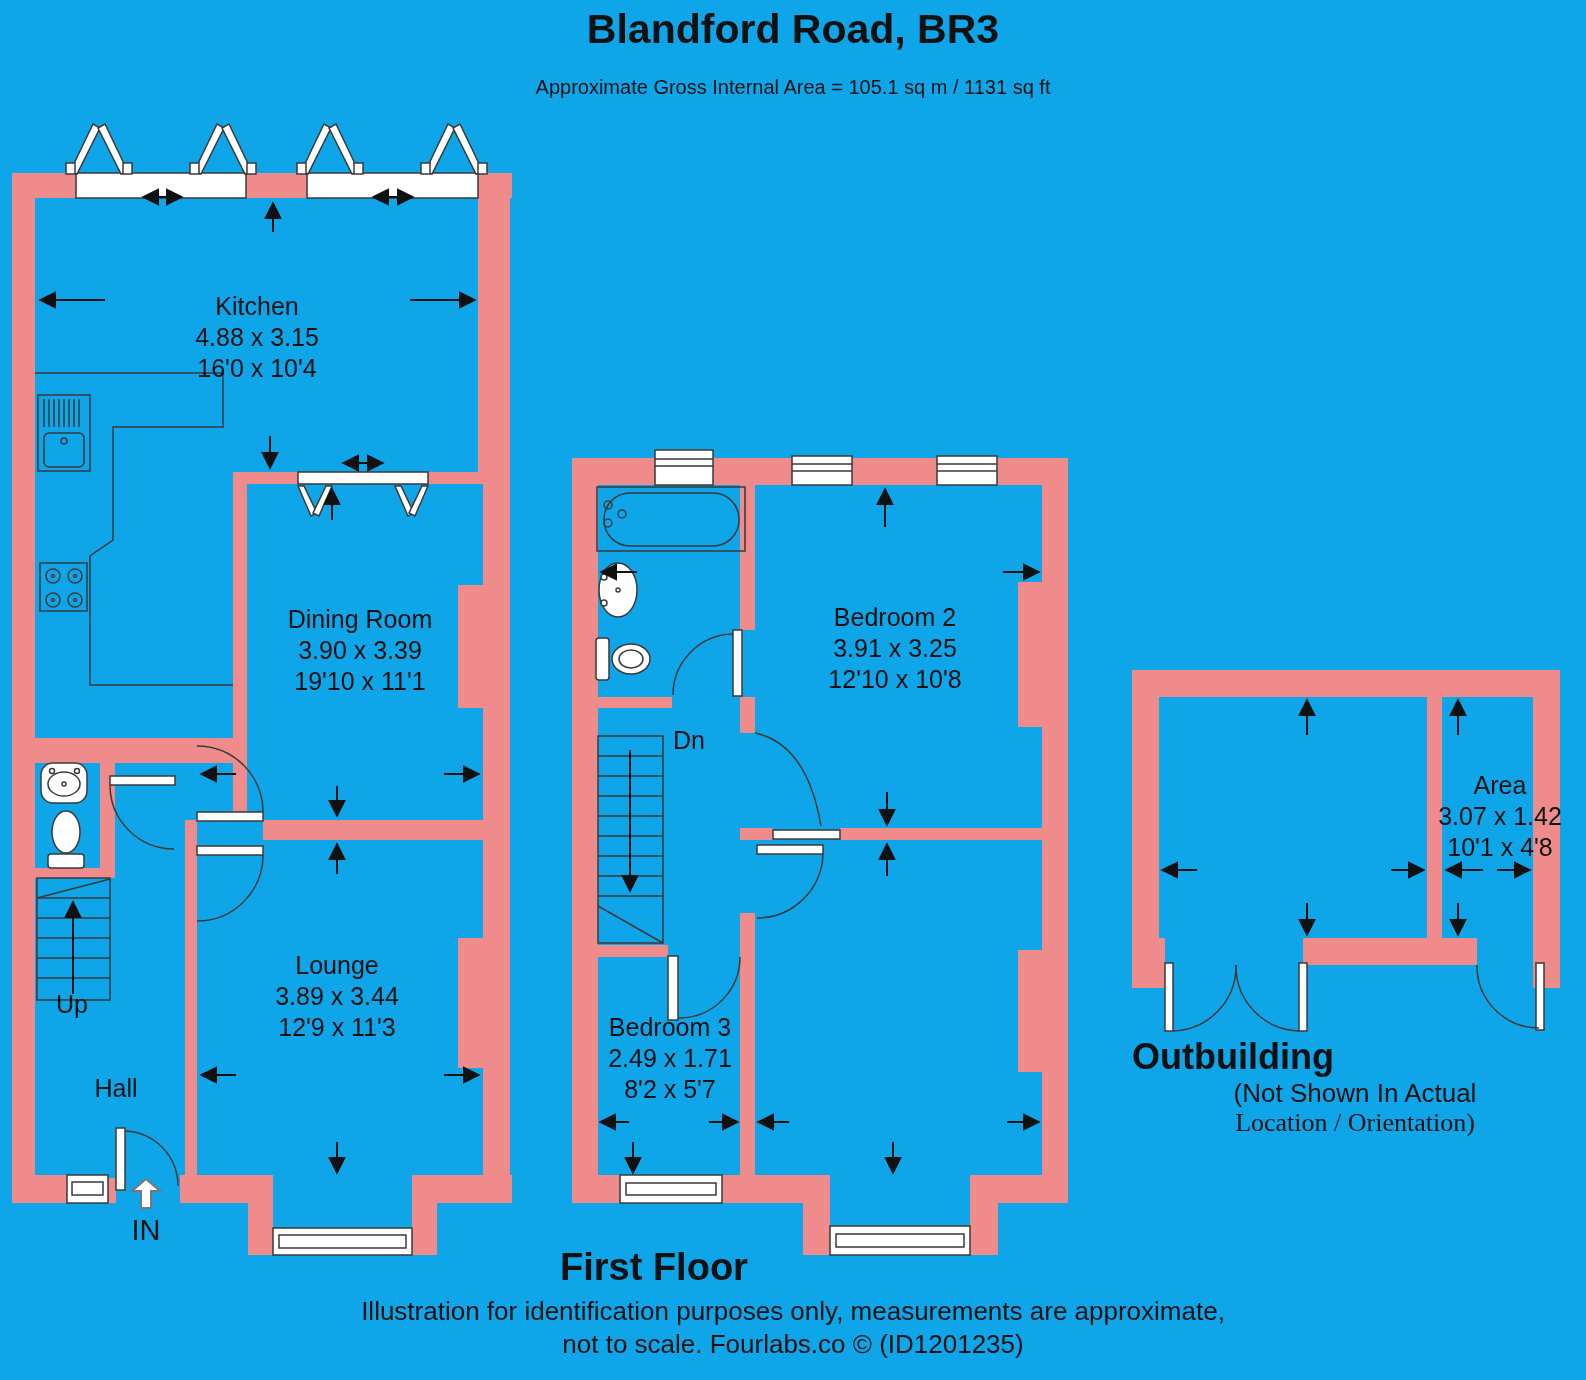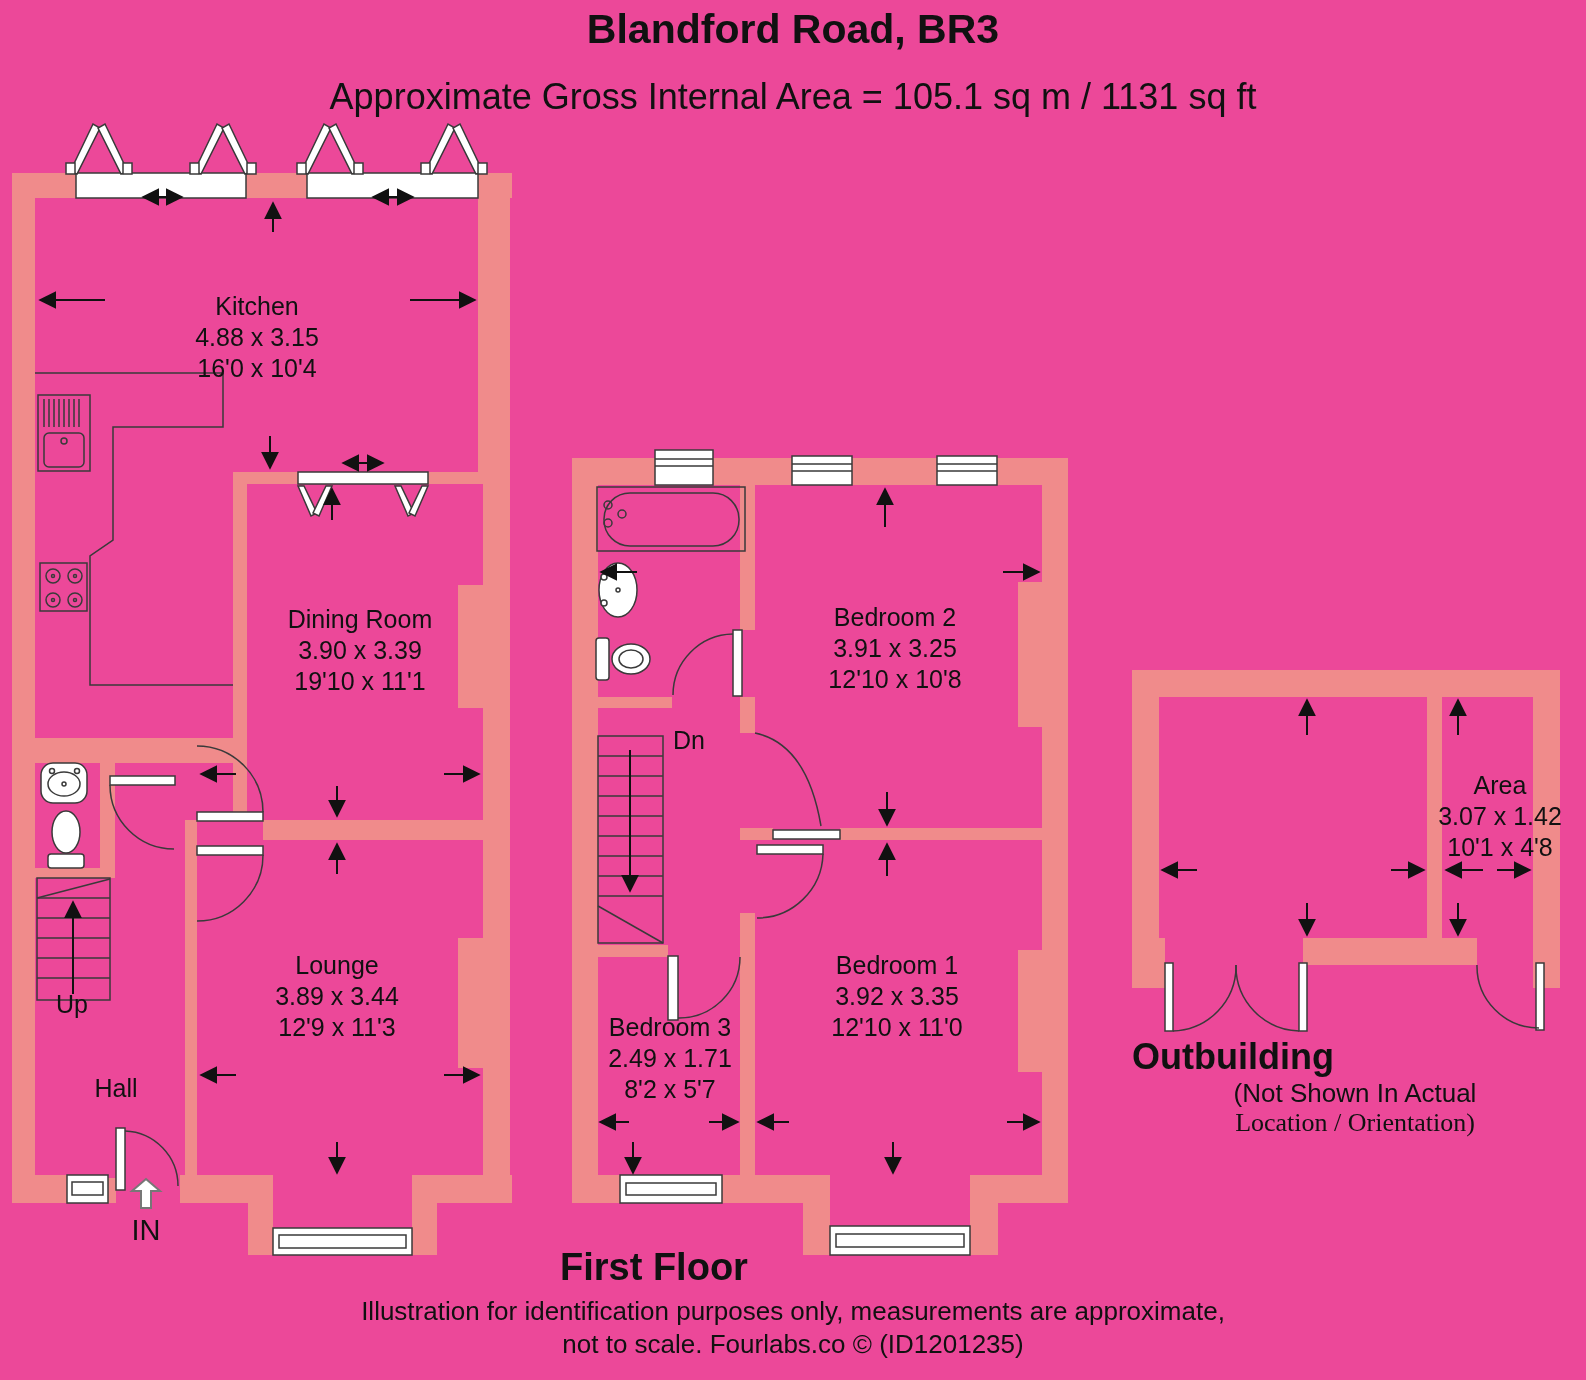--- a/index.html
+++ b/index.html
@@ -1,23 +1,23 @@
 <!DOCTYPE html>
 <html style="--wall: #f08b8b; --line: #3a3a3a; --text: #111111;"><head>
 <meta charset="utf-8">
 <style>
   :root{ --wall:#f08b8b; --line:#3a3a3a; --text:#111111; }
   html,body{margin:0;padding:0;background:#ffffff;}
-  .page{position:relative;width:1586px;height:1380px;background:#ec4899;overflow:hidden;
+  .page{position:relative;width:1586px;height:1380px;background:#0ea5e9;overflow:hidden;
         font-family:"Liberation Sans","DejaVu Sans",sans-serif;color:var(--text);}
   .page svg{position:absolute;left:0;top:0;}
   .lbl{position:absolute;white-space:nowrap;color:var(--text);}
   .c{transform:translateX(-50%);text-align:center;}
   .title{font-size:41px;font-weight:bold;}
-  .subtitle{font-size:36px;text-align:center;}
+  .subtitle{font-size:20px;text-align:center;}
   .room{font-size:25px;line-height:31px;}
   .small{font-size:25px;}
   .floor{font-size:38px;font-weight:bold;}
   .ob{font-size:36px;font-weight:bold;}
   .note{font-size:26px;}
   .footer{font-size:26px;}
   .in{font-size:29px;}
 </style>
 </head>
 <body>
@@ -332,25 +332,20 @@
       <div>3.89 x 3.44</div>
       <div>12'9 x 11'3</div>
   </div>
   <div class="lbl c room" style="left:116px;top:1058px;margin-top:15px;">Hall</div>
 
   <div class="lbl c room" style="left:895px;top:602px;">
     <div>Bedroom 2</div>
       <div>3.91 x 3.25</div>
       <div>12'10 x 10'8</div>
   </div>
-  <div class="lbl c room" style="left:897px;top:950px;">
-    <div>Bedroom 1</div>
-      <div>3.92 x 3.35</div>
-      <div>12'10 x 11'0</div>
-  </div>
   <div class="lbl c room" style="left:670px;top:1012px;">
     <div>Bedroom 3</div>
       <div>2.49 x 1.71</div>
       <div>8'2 x 5'7</div>
   </div>
 
   <div class="lbl c room" style="left:1500px;top:770px;">
     <div>Area</div>
       <div>3.07 x 1.42</div>
       <div>10'1 x 4'8</div>

